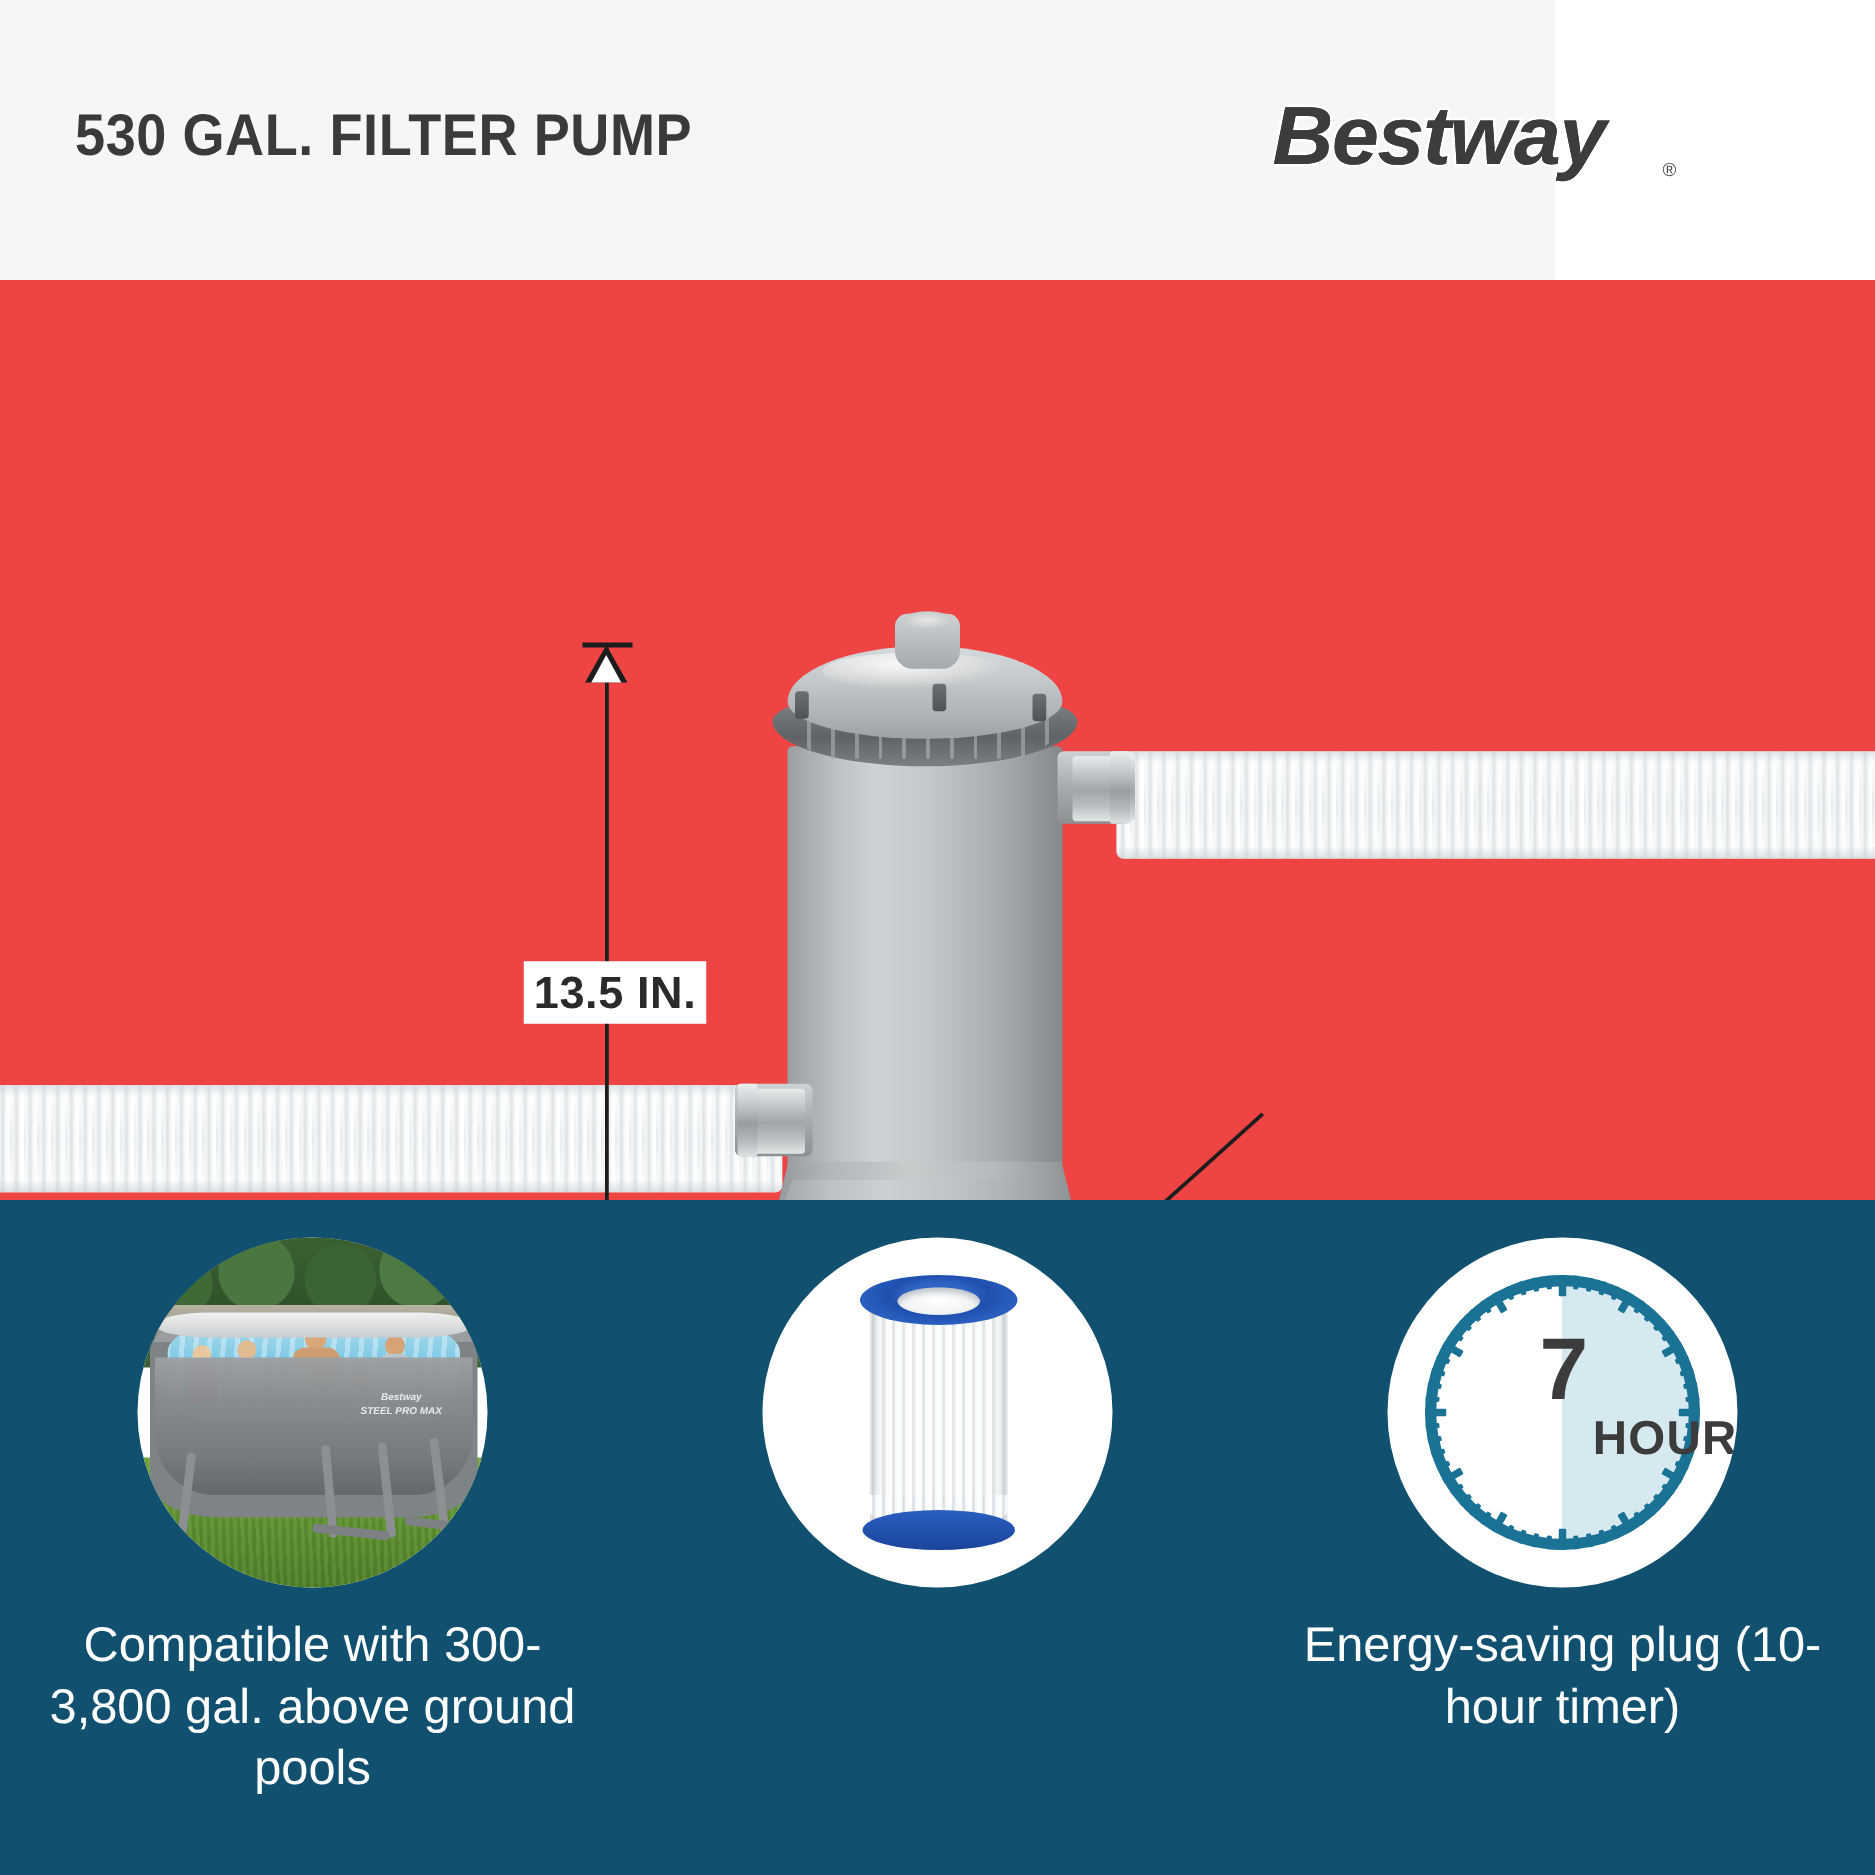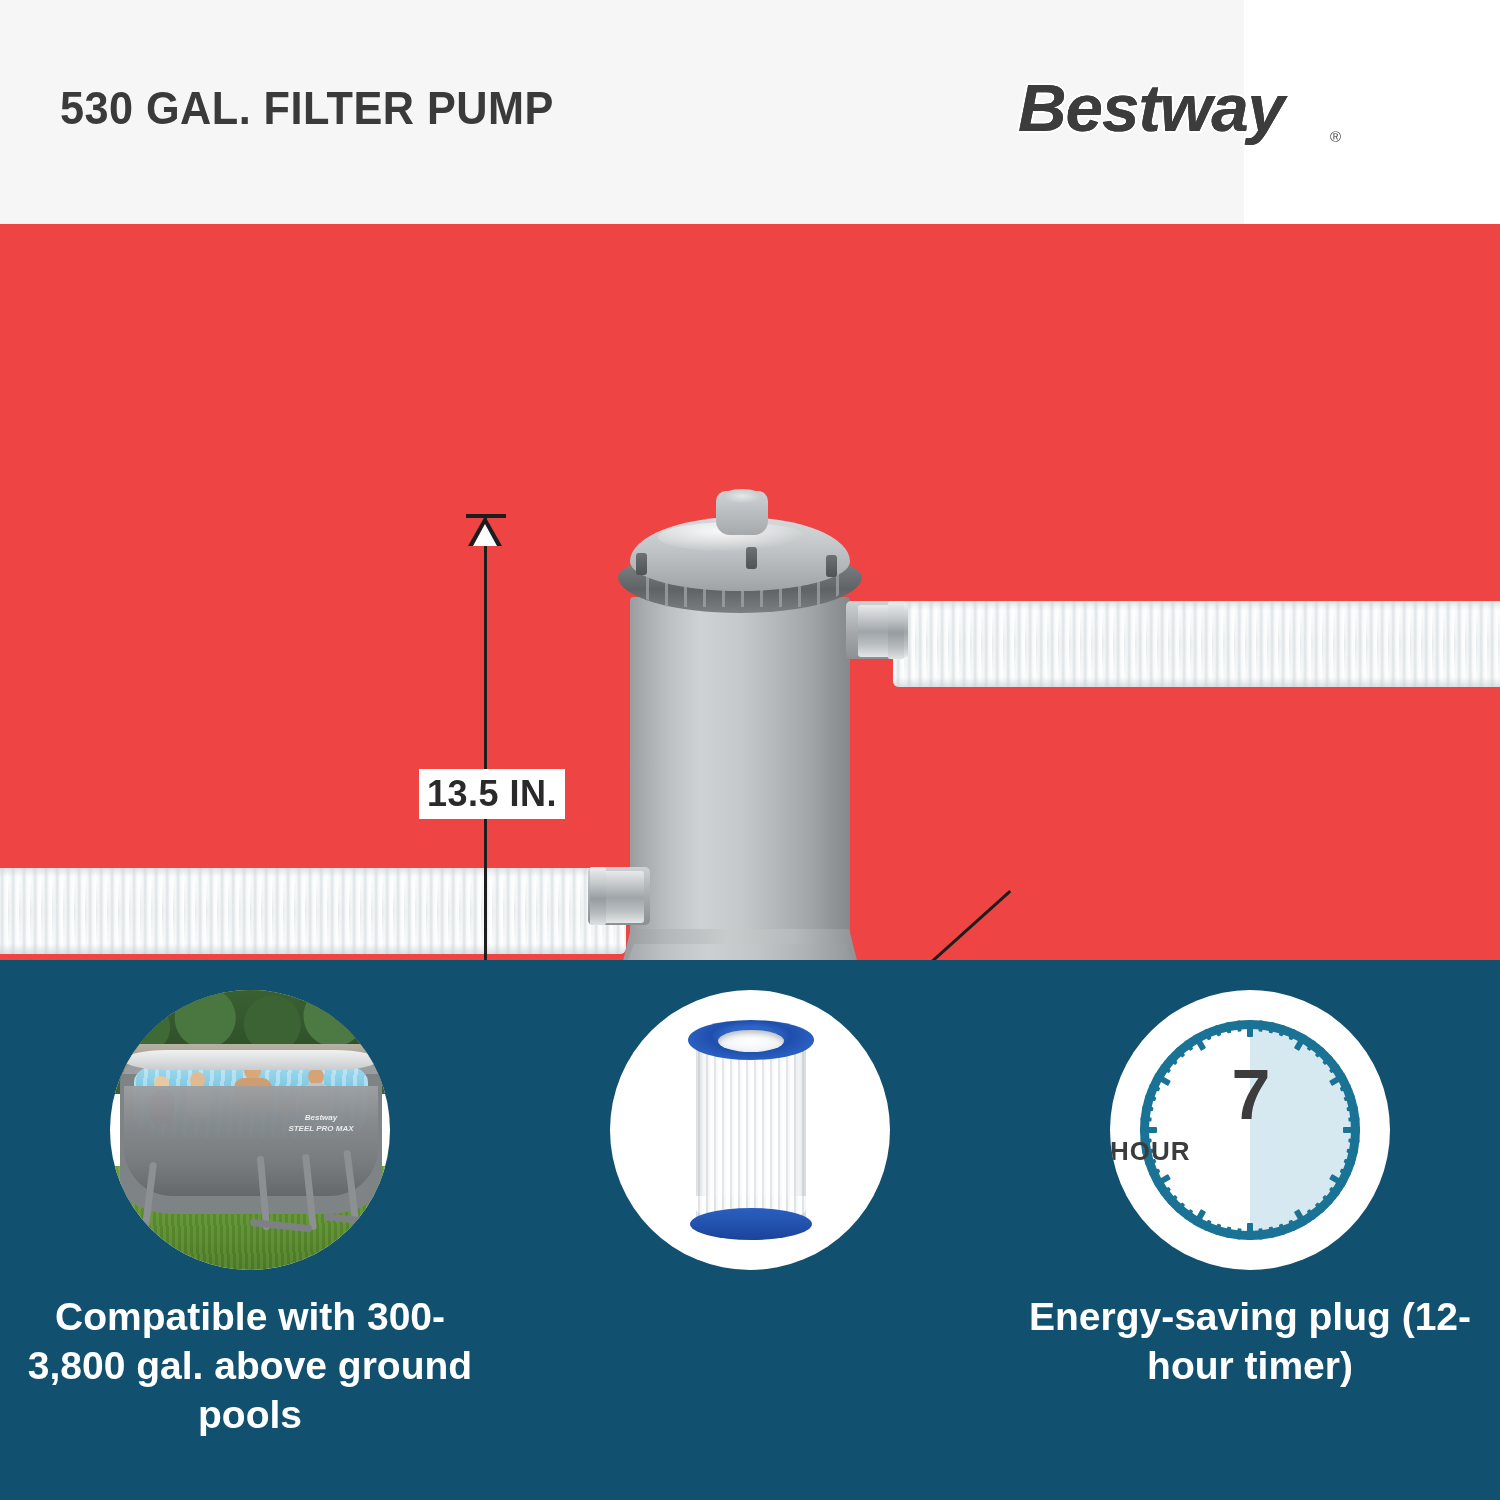--- a/index.html
+++ b/index.html
@@ -223,21 +223,21 @@
     display:flex;flex-direction:column;align-items:center;
     padding-top:30px;
   }
   .f-circle{
     width:280px;height:280px;border-radius:50%;
     background:#ffffff;overflow:hidden;position:relative;
     flex:0 0 auto;
   }
   .f-caption{
     margin-top:22px;
-    font-size:39px;line-height:49px;font-weight:bold;color:#ffffff;
+    font-size:39px;line-height:49px;font-weight:normal;color:#ffffff;
     text-align:center;width:460px;
   }
 
   
   .pool-sky{position:absolute;left:0;top:0;width:280px;height:104px;
     background:linear-gradient(180deg,#5d7f52 0%,#46693c 45%,#3c5f34 100%);}
   .pool-hedge{position:absolute;left:0;top:0;width:280px;height:62px;
     background:
       radial-gradient(circle at 12% 60%,#3f6a36 0 26px,transparent 27px),
       radial-gradient(circle at 34% 45%,#4a7640 0 30px,transparent 31px),
@@ -325,22 +325,22 @@
     display:block;width:4px;background:#1a7295;border-radius:1px;
   }
   .tick.major i{height:17px;width:6px;margin-left:-1px;}
   .tick.minor i{height:11px;}
   .clock-num{
     position:absolute;left:0;top:70px;width:280px;text-align:center;
     font-size:70px;line-height:70px;font-weight:bold;color:#3c3c3c;
     letter-spacing:-2px;
   }
   .clock-unit{
-    position:absolute;left:0;top:146px;width:280px;text-align:left;
-    font-size:26px;line-height:31px;font-weight:bold;color:#3c3c3c;
+    position:absolute;left:0;top:146px;width:280px;text-align:right;
+    font-size:38px;line-height:31px;font-weight:bold;color:#3c3c3c;
     letter-spacing:1px;
   }
 </style>
 </head>
 <body>
 
 <div class="page">
 
   <div class="header">
     <div class="title">530 GAL. FILTER PUMP</div>
@@ -625,17 +625,17 @@
             <div class="tick minor" style="transform: rotate(348deg);">
               <i></i>
             </div>
             <div class="tick minor" style="transform: rotate(354deg);">
               <i></i>
             </div>
           </div>
         <div class="clock-num">7</div>
         <div class="clock-unit">HOUR</div>
       </div>
-      <div class="f-caption">Energy-saving plug (12-hour timer)</div>
+      <div class="f-caption">Energy-saving plug (10-hour timer)</div>
     </div>
 
   </div>
 </div>
 
 </body></html>

